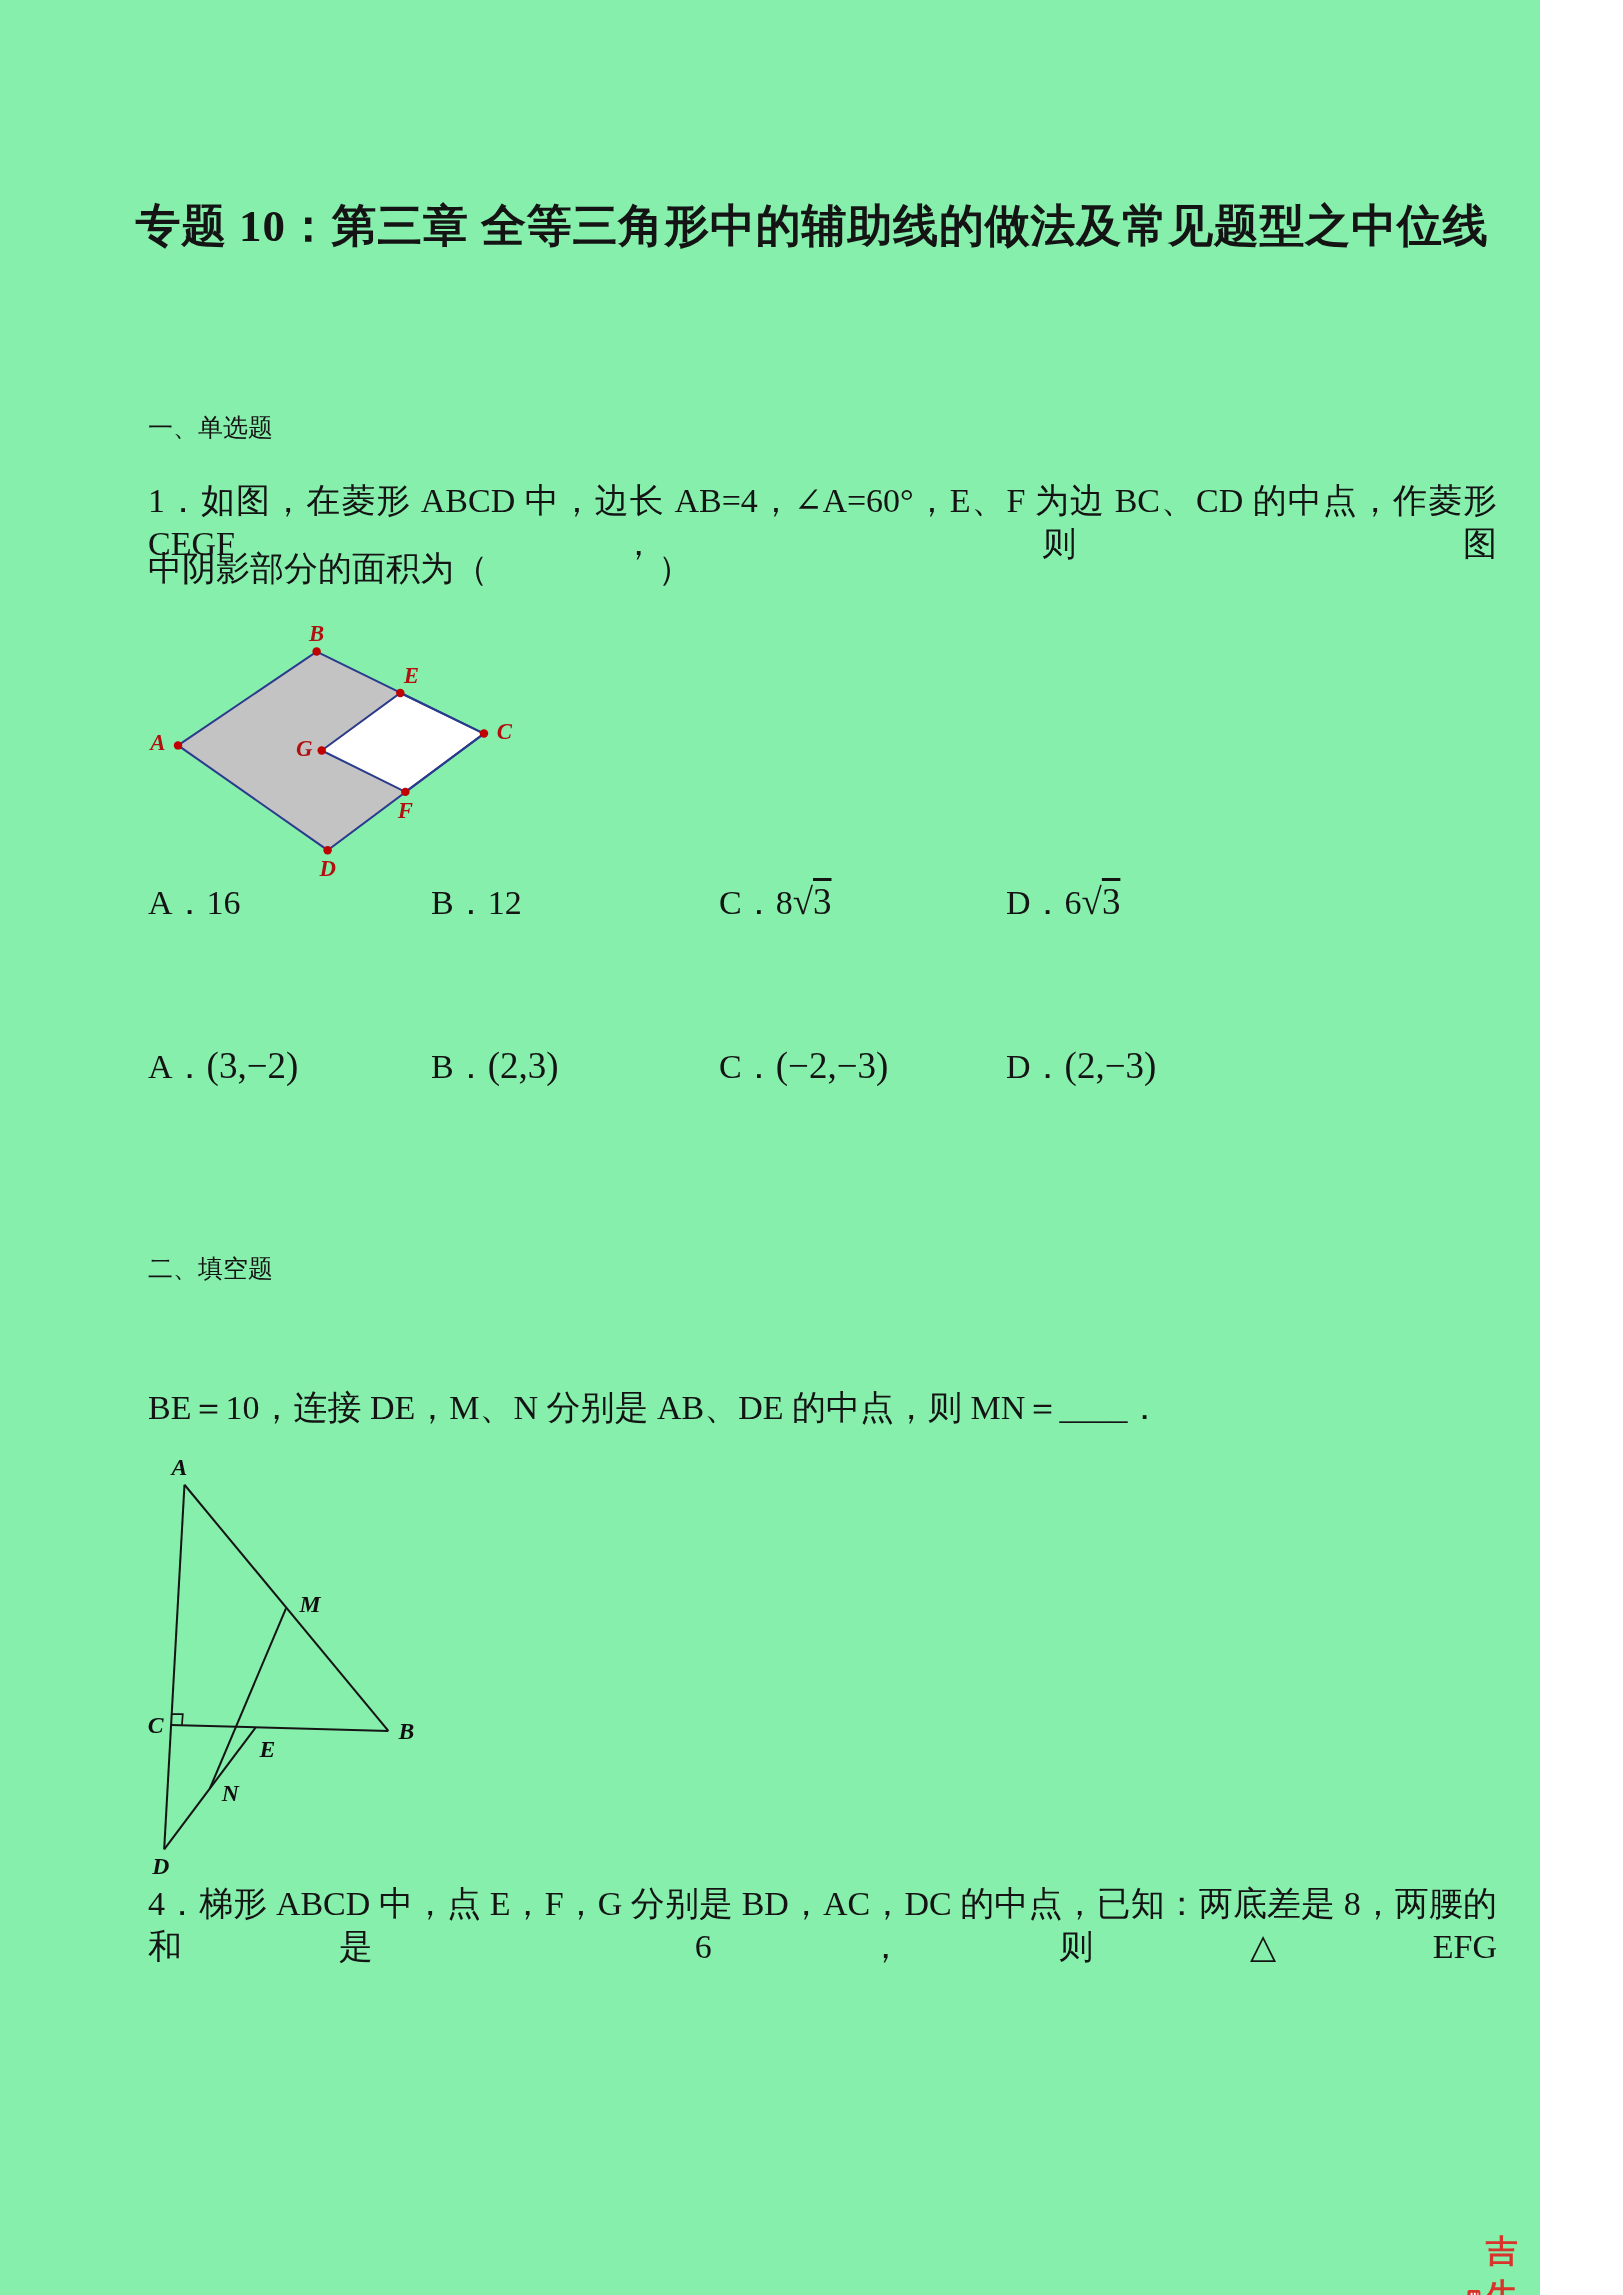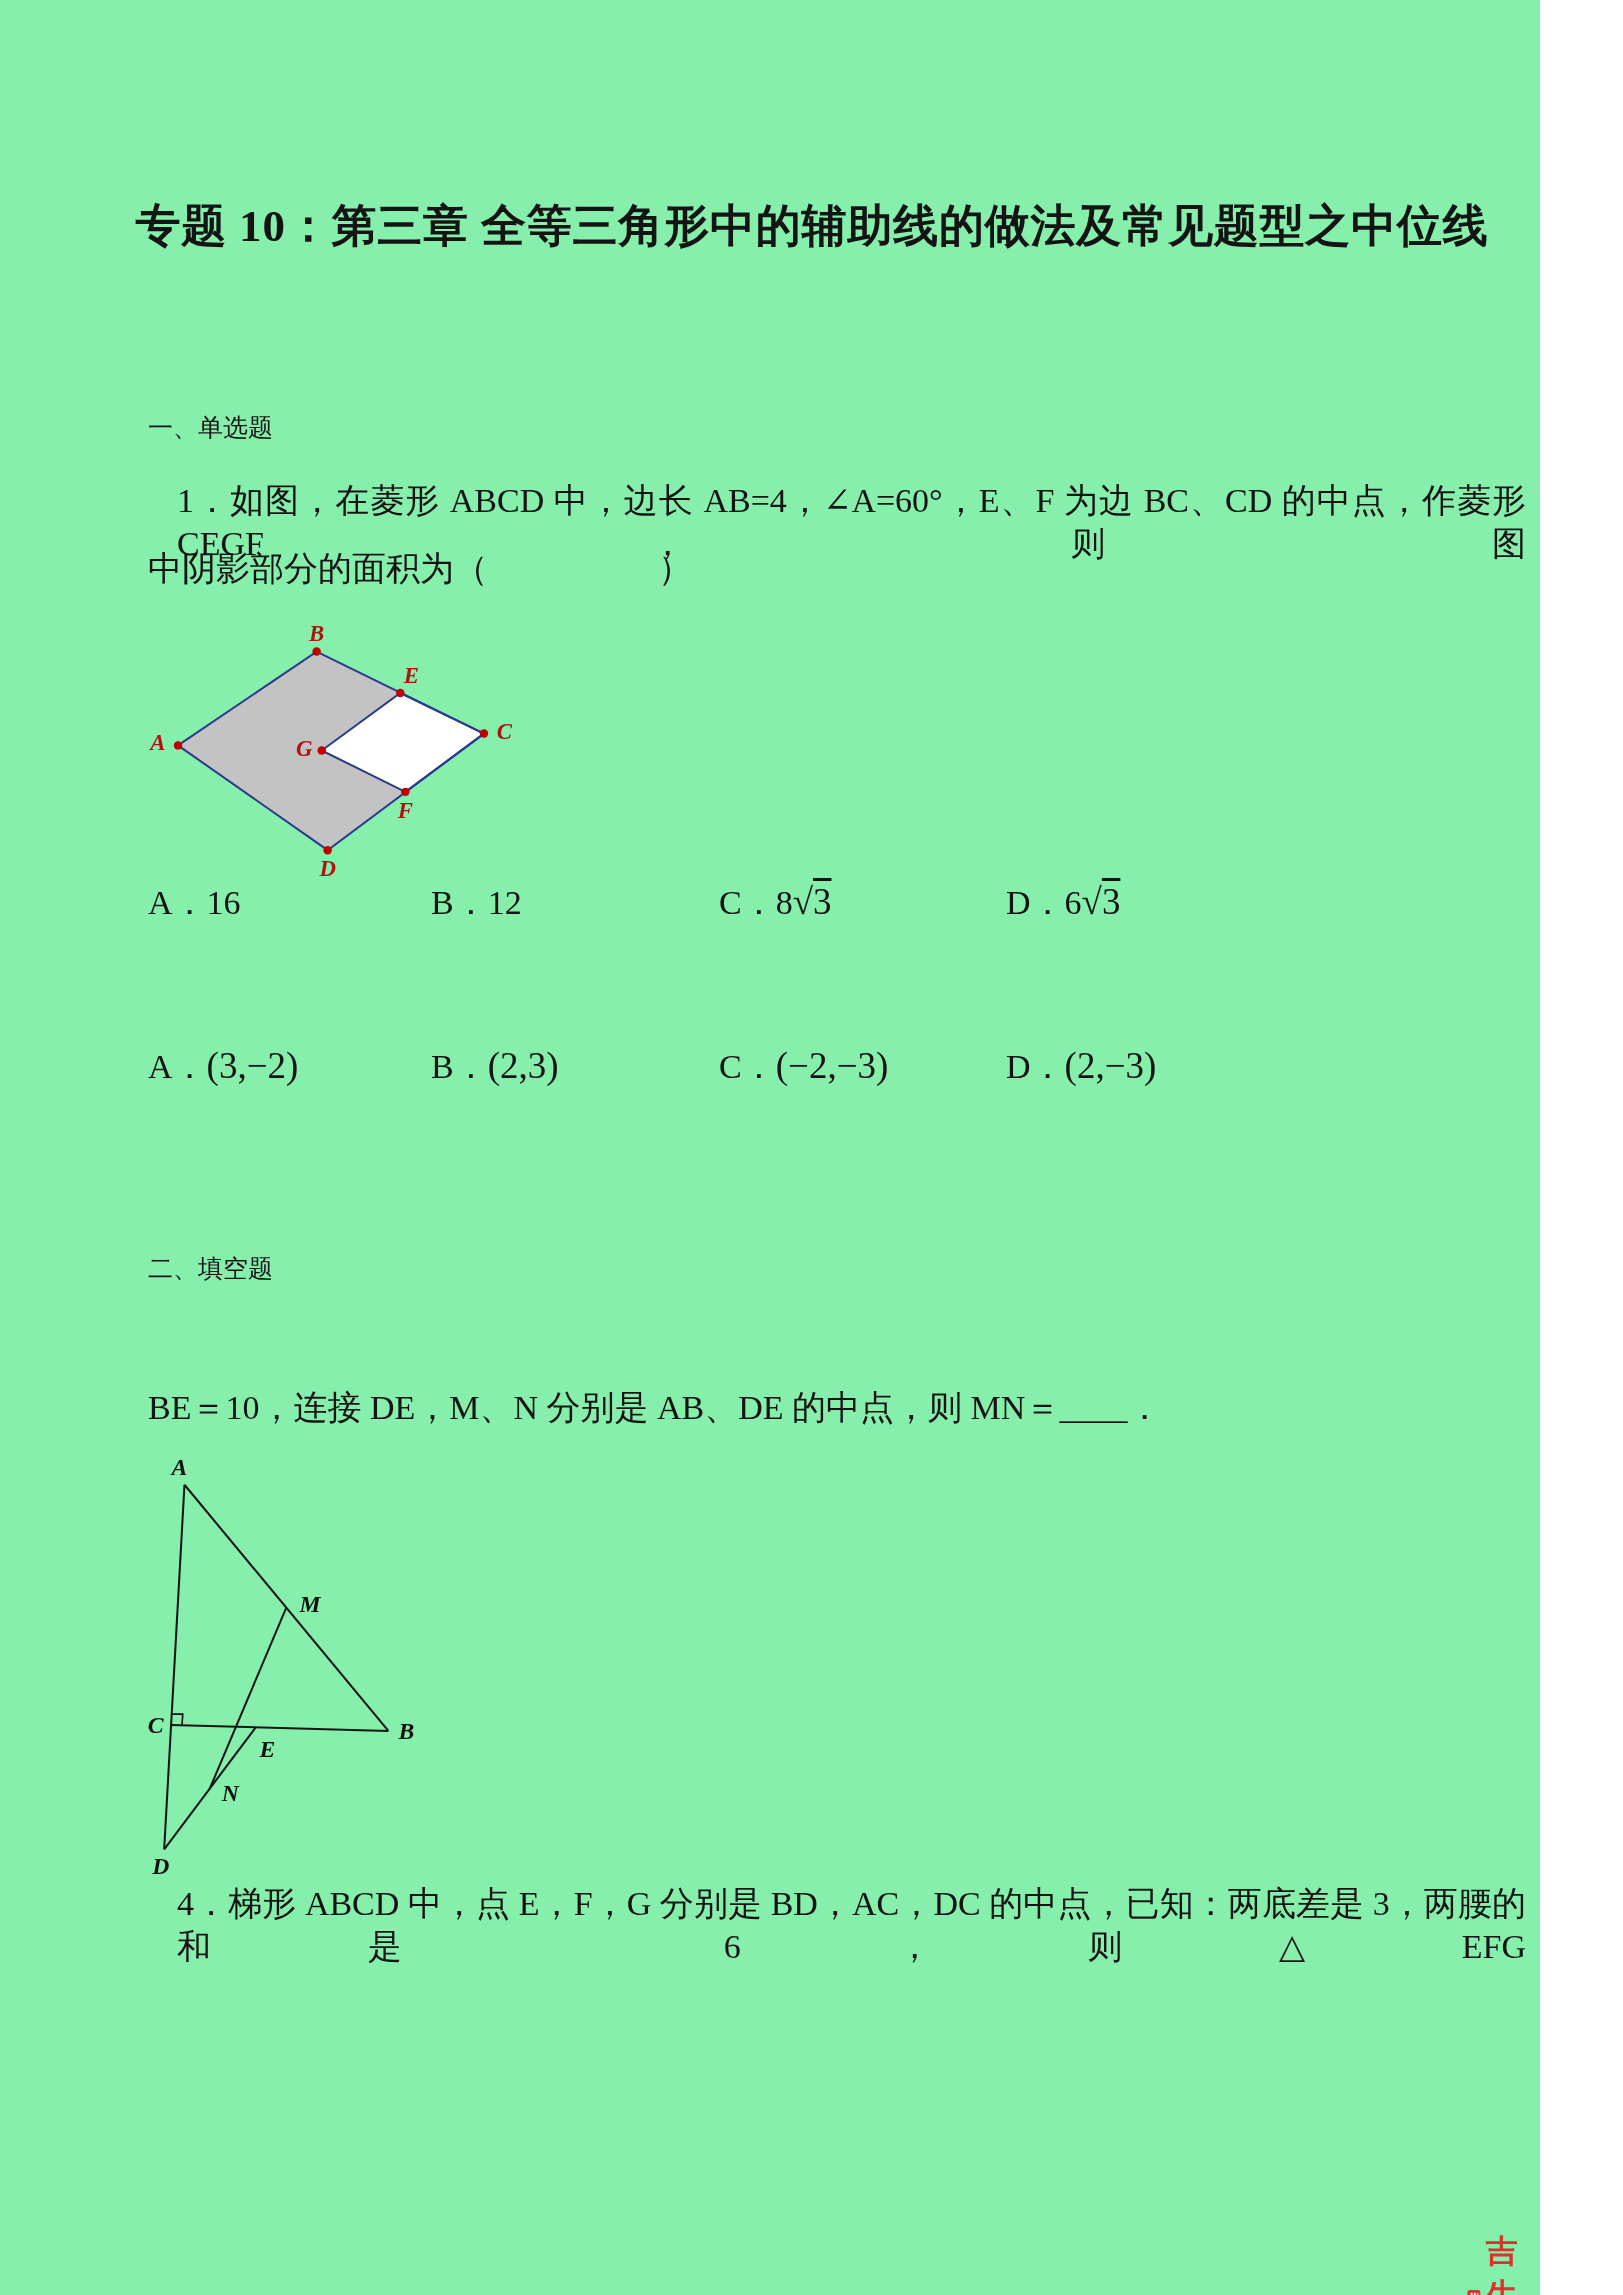--- a/index.html
+++ b/index.html
@@ -18,21 +18,21 @@
     letter-spacing:0.8px;
   }
   .heading {
     position:absolute; left:148px; width:1349px;
     font-size:25px;
   }
   .line {
     position:absolute; left:148px; width:1349px;
     font-size:34px; line-height:1.25; white-space:nowrap;
   }
-  .justify { text-align:justify; text-align-last:justify; white-space:normal;margin-left:29px; }
+  .justify { text-align:justify; text-align-last:justify; white-space:normal; }
   .opt-row { position:absolute; left:148px; width:1349px; height:59px; font-size:34px; }
   .opt { position:absolute; top:0; white-space:nowrap; }
   .mnum { font-size:37px; font-family:"Liberation Serif",serif; }
   .mvar { font-style:italic; font-size:37px; padding-right:1.7px; }
   .radicand { text-decoration:overline; }
   .sqrt-sign { font-size:37px; }
   figure { position:absolute; }
   svg text { font-family:"Liberation Serif","DejaVu Serif",serif; font-style:italic; font-weight:bold; }
   .fig1-label { fill:#b01111; font-size:27px; }
   .fig2-label { fill:#101010; font-size:28px; }
@@ -121,21 +121,21 @@
       <text class="fig2-label" x="44" y="22" text-anchor="middle">A</text>
       <text class="fig2-label" x="186" y="184" text-anchor="start">M</text>
       <text class="fig2-label" x="16" y="328" text-anchor="middle">C</text>
       <text class="fig2-label" x="148" y="356" text-anchor="middle">E</text>
       <text class="fig2-label" x="303" y="334" text-anchor="start">B</text>
       <text class="fig2-label" x="94" y="408" text-anchor="start">N</text>
       <text class="fig2-label" x="22" y="494" text-anchor="middle">D</text>
     </svg>
   </figure>
 
-  <div class="line justify" style="top:1883px">4．梯形 ABCD 中，点 E，F，G 分别是 BD，AC，DC 的中点，已知：两底差是 3，两腰的和是 6，则△EFG</div>
+  <div class="line justify" style="top:1883px">4．梯形 ABCD 中，点 E，F，G 分别是 BD，AC，DC 的中点，已知：两底差是 8，两腰的和是 6，则△EFG</div>
 
   <div class="footer-logo">
     <svg width="25" height="25" viewBox="0 0 30 30">
       <rect x="1" y="1" width="28" height="28" rx="4" fill="#d9342b"></rect>
       <rect x="8" y="7" width="4" height="16" fill="#ffffff"></rect>
       <rect x="15" y="7" width="4" height="11" fill="#ffffff"></rect>
       <rect x="22" y="7" width="3" height="16" fill="#f8c9c6"></rect>
     </svg>
     <span class="logo-text">吉生网</span>
   </div>

